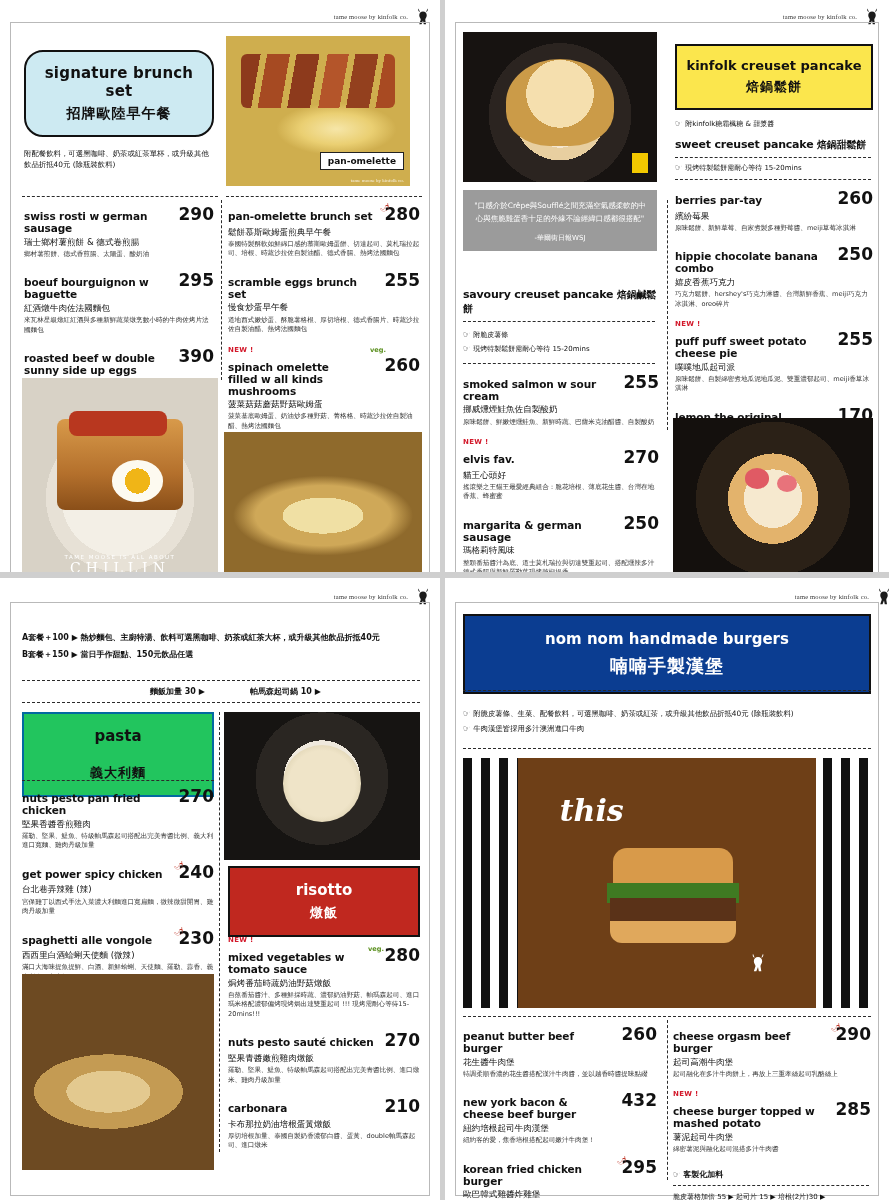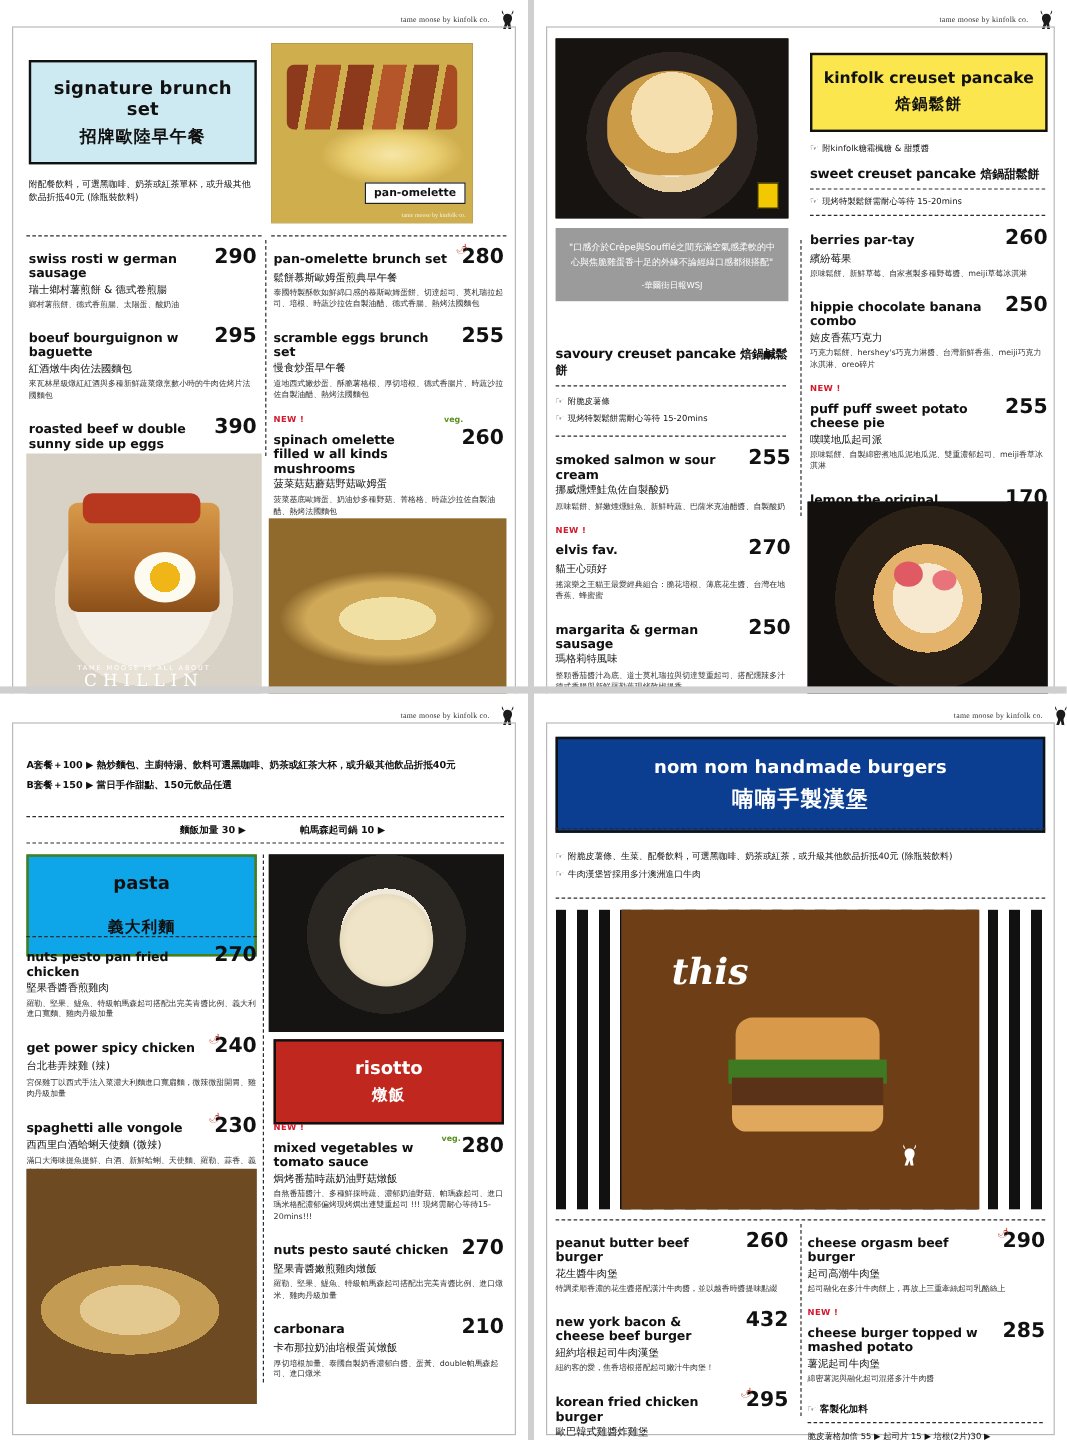--- a/index.html
+++ b/index.html
@@ -87,21 +87,21 @@
   .quotebox .qt { font-size:7.5px; line-height:1.7; }
   .quotebox .qa { font-size:7px; margin-top:7px; }
   .skillet {
     background:
       radial-gradient(circle at 50% 55%, #f4e7d2 0 26%, #e8cfa0 26% 36%, #2b2420 36% 56%, #171311 56% 100%),
       #120f0e;
   }
 
   
   .setnote { font-size:8px; font-weight:bold; }
-  .pastabox { background:#0ea5e9; border:2px solid #4d7c0f; text-align:center; padding:13px 6px; }
+  .pastabox { background:#22c55e; border:2px solid #0369a1; text-align:center; padding:13px 6px; }
   .pastabox .t1 { font-size:15px; font-weight:bold; color:#111;}
   .pastabox .t2 { font-size:13px; font-weight:bold; margin-top:19px; letter-spacing:1px;}
   .risottobox { background:#c0281f; border:2px solid #111; text-align:center; padding:13px 6px; color:#fff;}
   .risottobox .t1 { font-size:15px; font-weight:bold;}
   .risottobox .t2 { font-size:13px; font-weight:bold; margin-top:5px; letter-spacing:1px;}
   .risottophoto {
     background:
       radial-gradient(circle at 50% 45%, #efe9dd 0 30%, #2a2622 30% 52%, #161412 52% 100%),
       #201d1a;
   }
@@ -134,32 +134,32 @@
   <div class="quad q-tl">
     <div class="brandbar">
       <span class="bt">tame moose by kinfolk co.</span>
       <svg class="moose" viewBox="0 0 24 26">
         <path d="M6 3c-1 2 0 4 2 5M18 3c1 2 0 4-2 5M12 7c-3 0-5 2-5 5 0 3 2 4 2 6l-2 6h3l2-5 1 5h3l-1-6c0-2 2-3 2-6 0-3-2-5-5-5z" fill="#1b1b1b"></path>
       </svg>
     </div>
 
     <div class="inner-border" style="left:10px; top:22px; width:420px; height:566px;"></div>
 
-    <div class="signbox" style="position:absolute; left:24px; top:50px; width:190px;">
+    <div class="signbox" style="position:absolute; left:24px; top:50px; width:190px;border-radius:19px;">
       <div class="t1">signature brunch set</div>
       <div class="t2">招牌歐陸早午餐</div>
     </div>
 
     <div class="note" style="position:absolute; left:24px; top:148px; width:188px;">附配餐飲料，可選黑咖啡、奶茶或紅茶單杯，或升級其他飲品折抵40元 (除瓶裝飲料)</div>
 
     <div class="dashed-h" style="position:absolute; left:22px; top:196px; width:196px;"></div>
     <div class="dashed-h" style="position:absolute; left:226px; top:196px; width:196px;"></div>
     <div class="dashed-v" style="position:absolute; left:221px; top:200px; height:180px;"></div>
 
-    <div class="photo omelette" style="position:absolute; left:226px; top:36px; width:168px; height:150px;">
+    <div class="photo omelette" style="position:absolute; left:226px; top:36px; width:184px; height:150px;">
       <div class="sausages"></div>
       <div class="ph-label" style="right:6px; bottom:16px;">pan-omelette</div>
       <div class="ph-credit">tame moose by kinfolk co.</div>
     </div>
 
     <div style="position:absolute; left:24px; top:204px; width:190px;">
       <div class="item">
         <div class="row">
           <span class="nm">swiss rosti w german sausage</span>
           <span class="pr">290</span>

